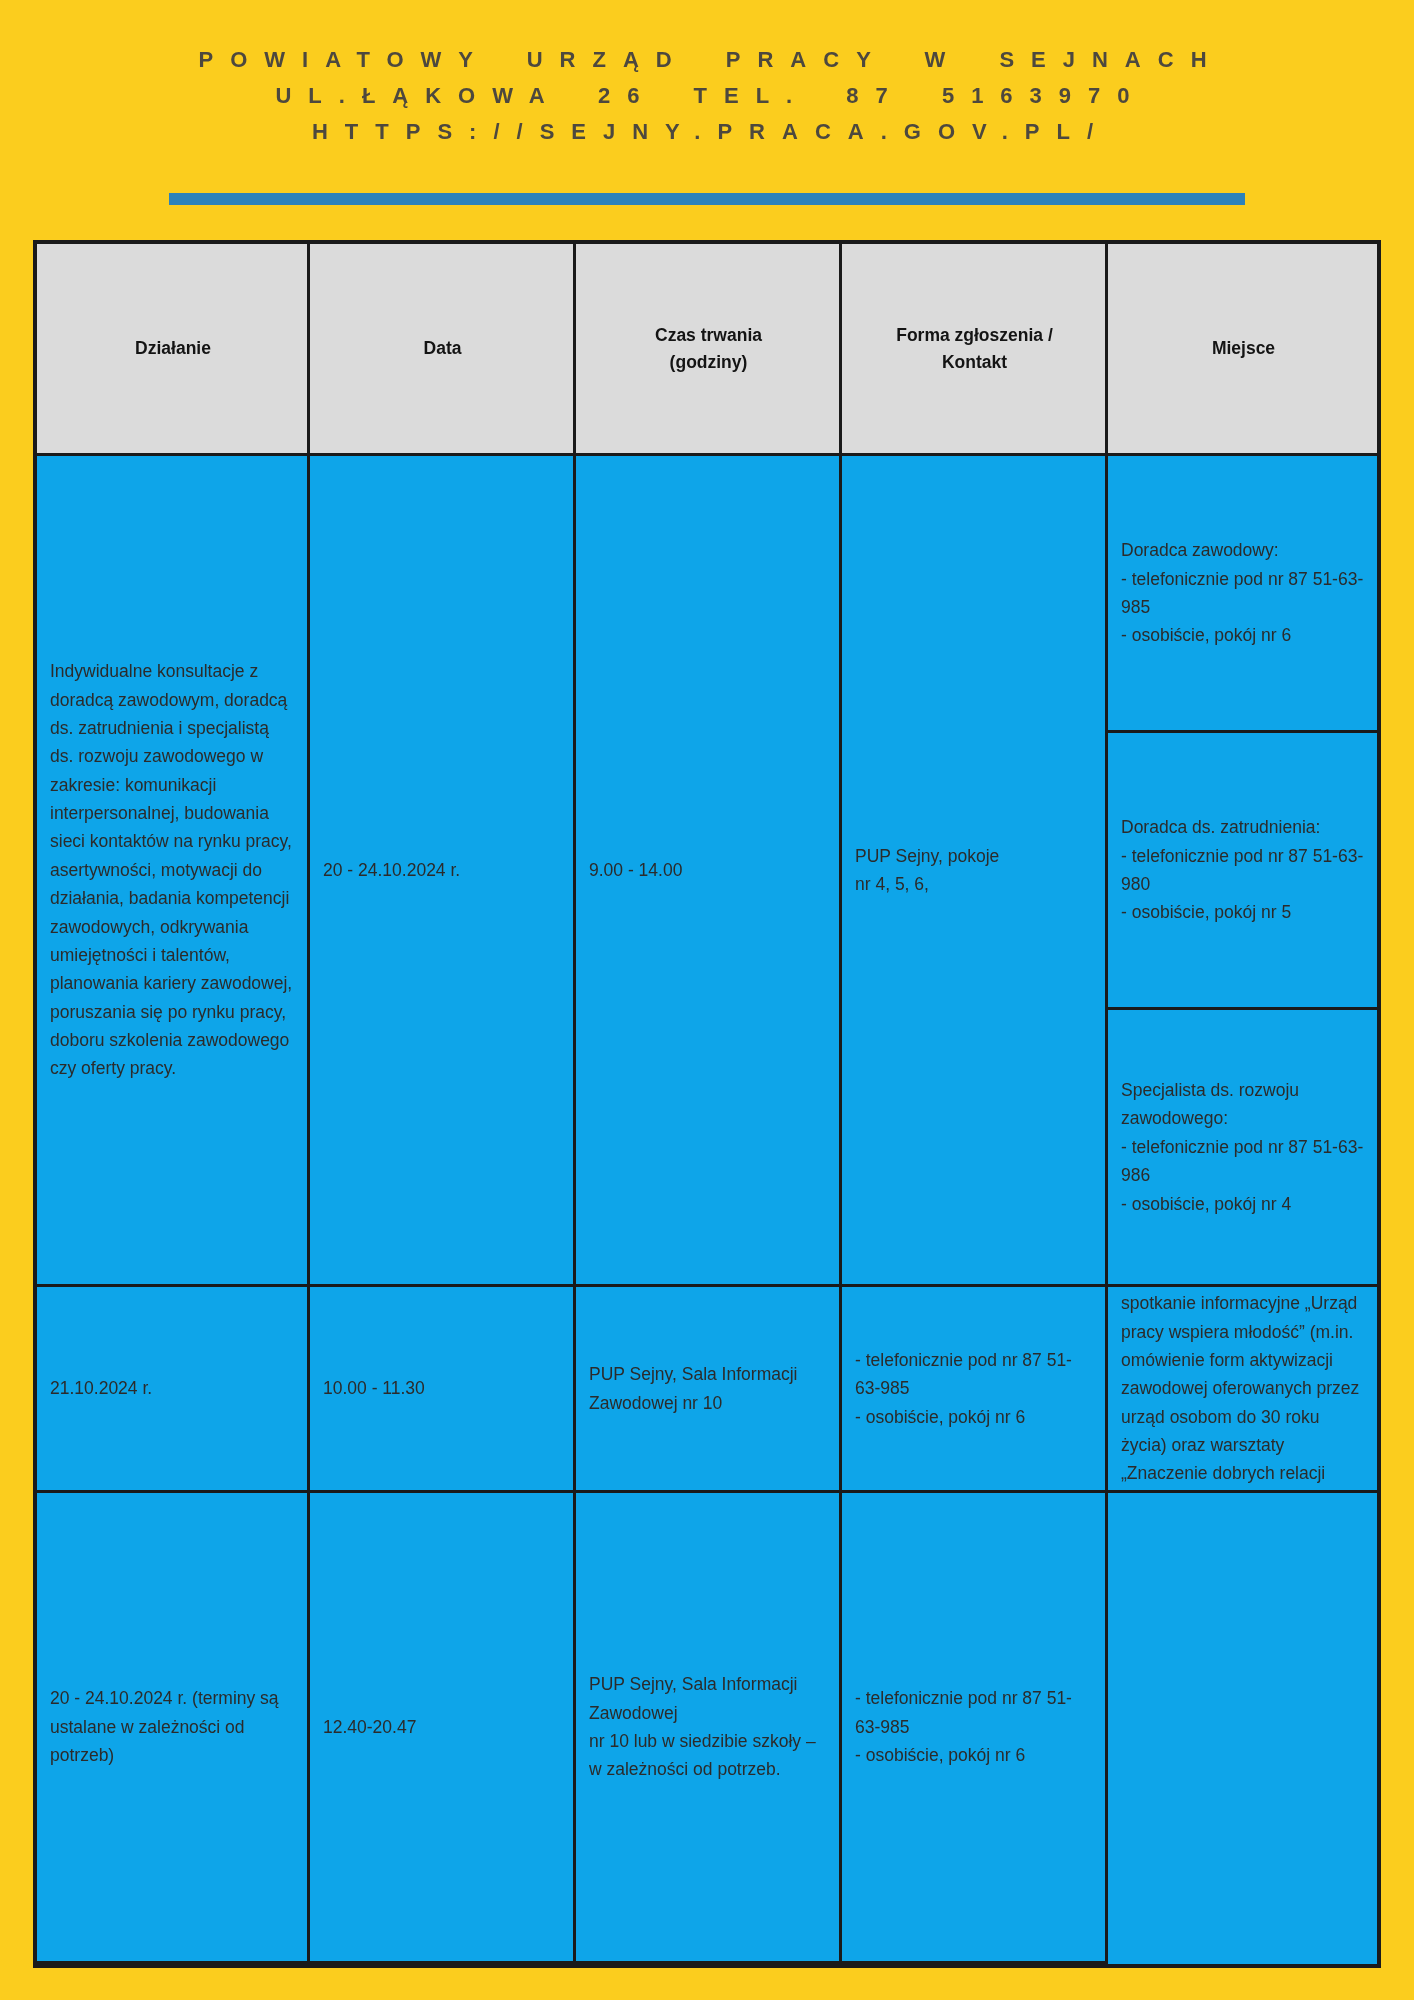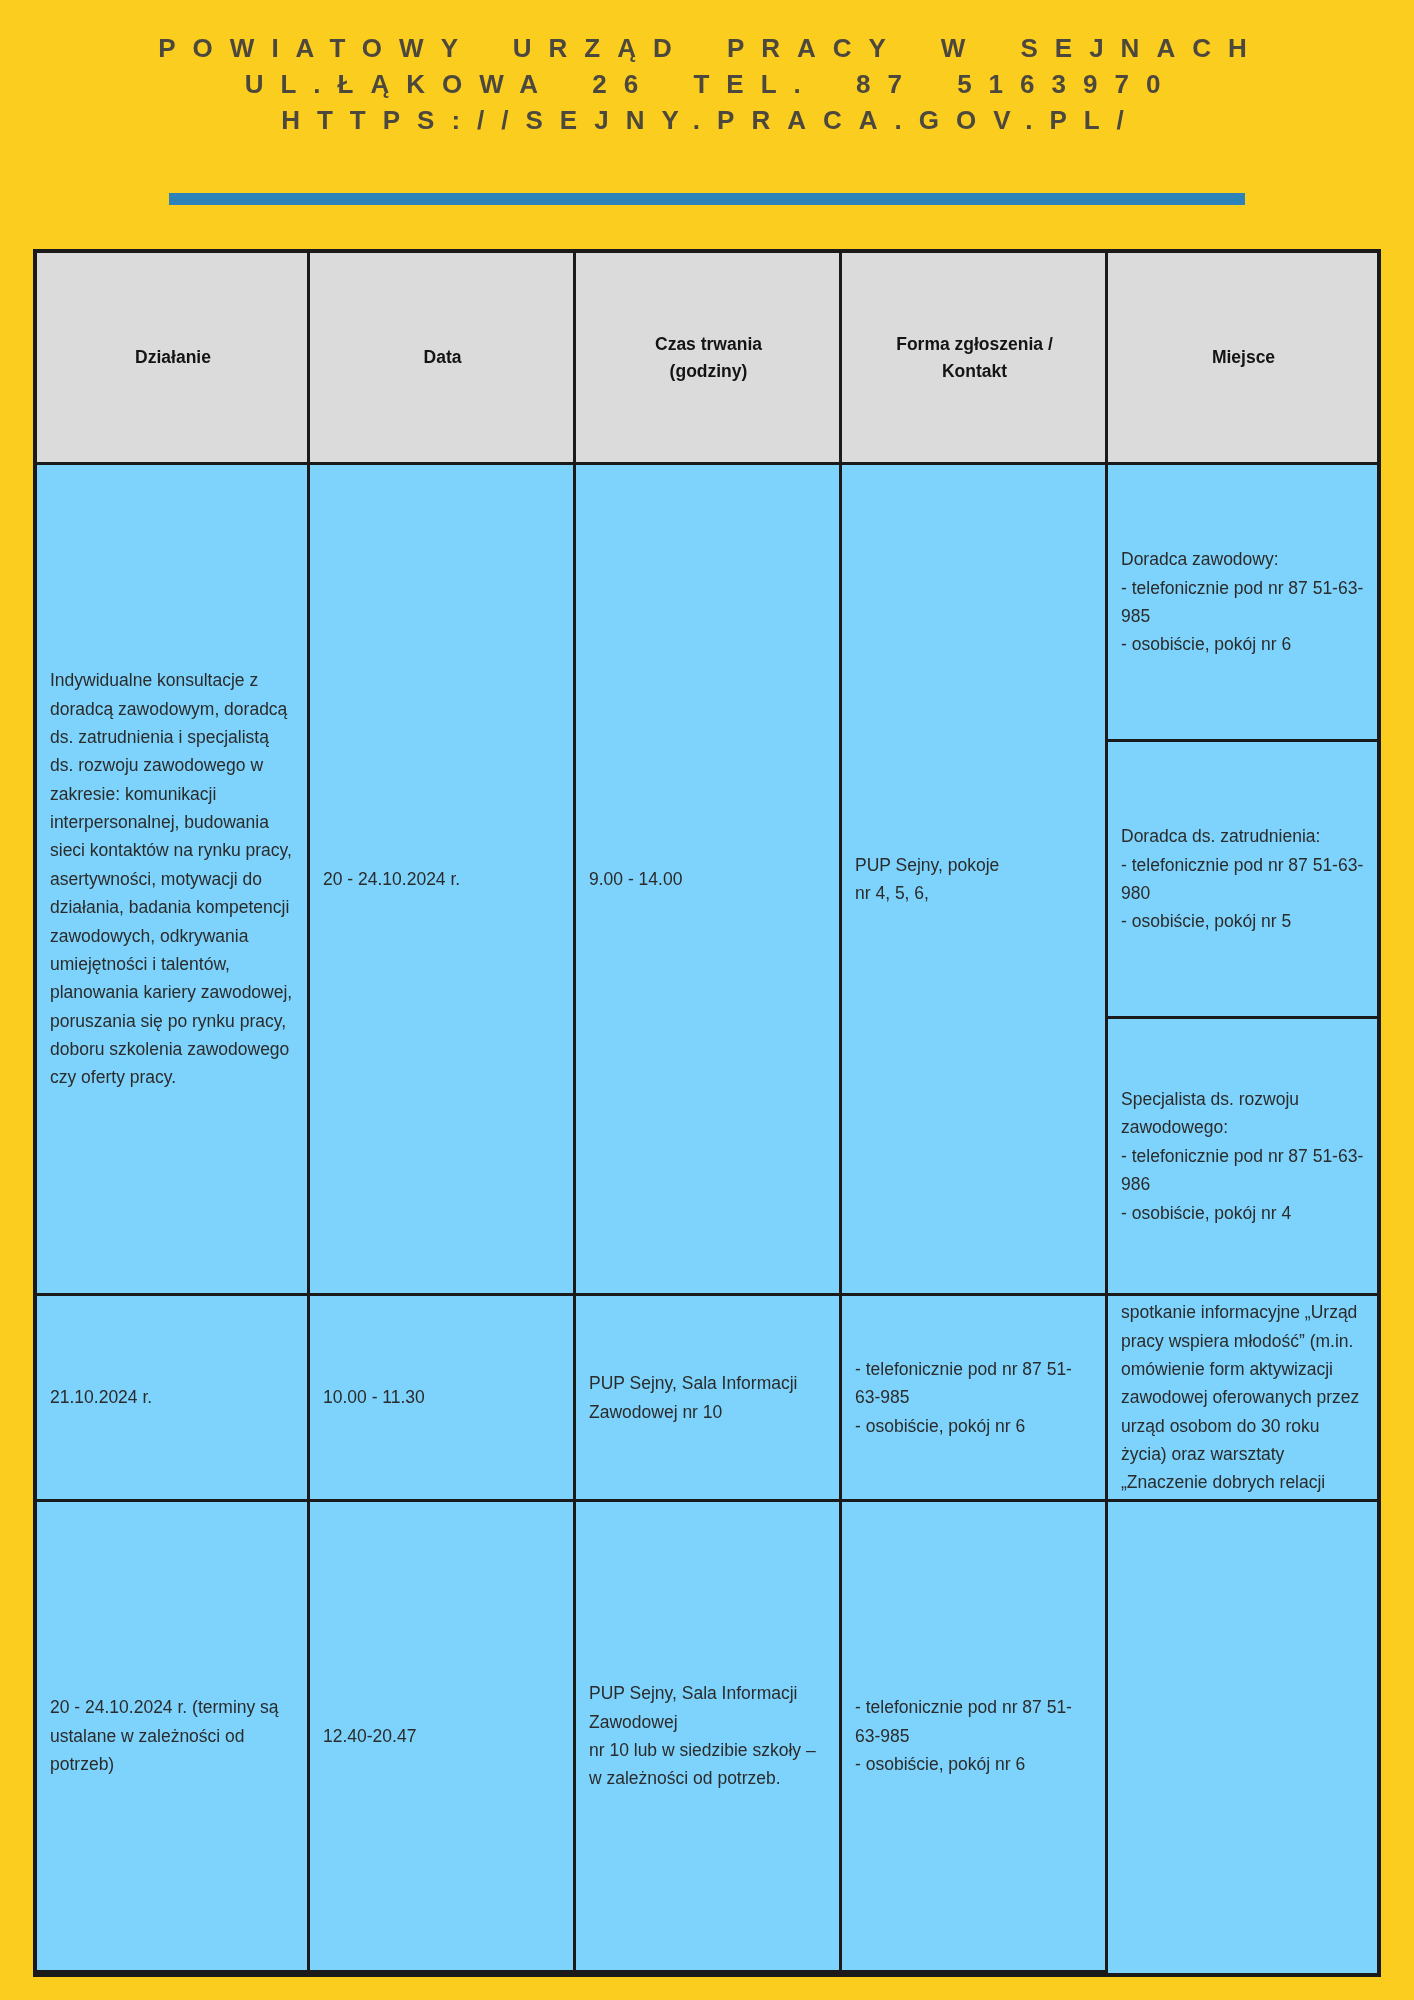--- a/index.html
+++ b/index.html
@@ -8,26 +8,26 @@
     width: 1414px;
     height: 2000px;
     background: #FBCD1E;
     overflow: hidden;
     font-family: "Liberation Sans", "DejaVu Sans", sans-serif;
   }
 
   
   .top-header {
     position: absolute;
-    top: 4px; left: 0; right: 0;
+    top: 16px; left: 0; right: 0;
     padding-top: 26px;
     text-align: center;
     color: #4D483E;
     font-weight: bold;
-    font-size: 26px;
+    font-size: 22px;
     line-height: 36px;
     letter-spacing: 17px;
     word-spacing: 14px;
     white-space: nowrap;
     margin-left: 8px;
   }
 
   
   .accent-bar {
     position: absolute;
@@ -35,26 +35,26 @@
     left: 169px;
     width: 1076px;
     height: 12px;
     background: #2D82B9;
   }
 
   
   .tbl {
     position: absolute;
     left: 33px;
-    top: 249px;
+    top: 240px;
     width: 1348px;
     height: 1728px;
     box-sizing: border-box;
     border: 4px solid #1A1A1A;
-    background: #7dd3fc;
+    background: #0ea5e9;
     display: grid;
     grid-template-columns: 273px 266px 266px 266px 1fr;
     grid-template-rows: 212px 831px 206px 1fr;
     color: #2B2B2B;
     font-size: 17.5px;
     line-height: 1.62;
   }
   .cell {
     box-sizing: border-box;
     border-right: 3px solid #1A1A1A;

